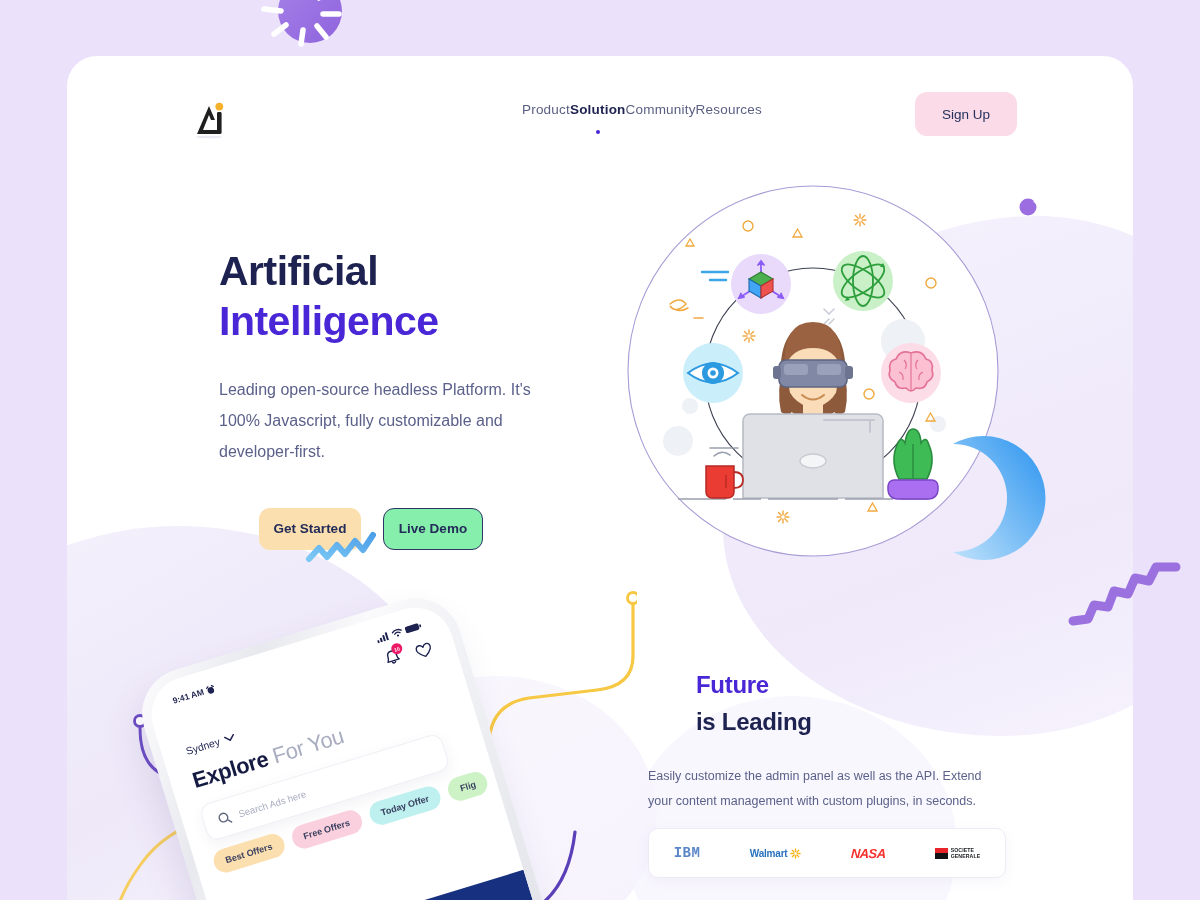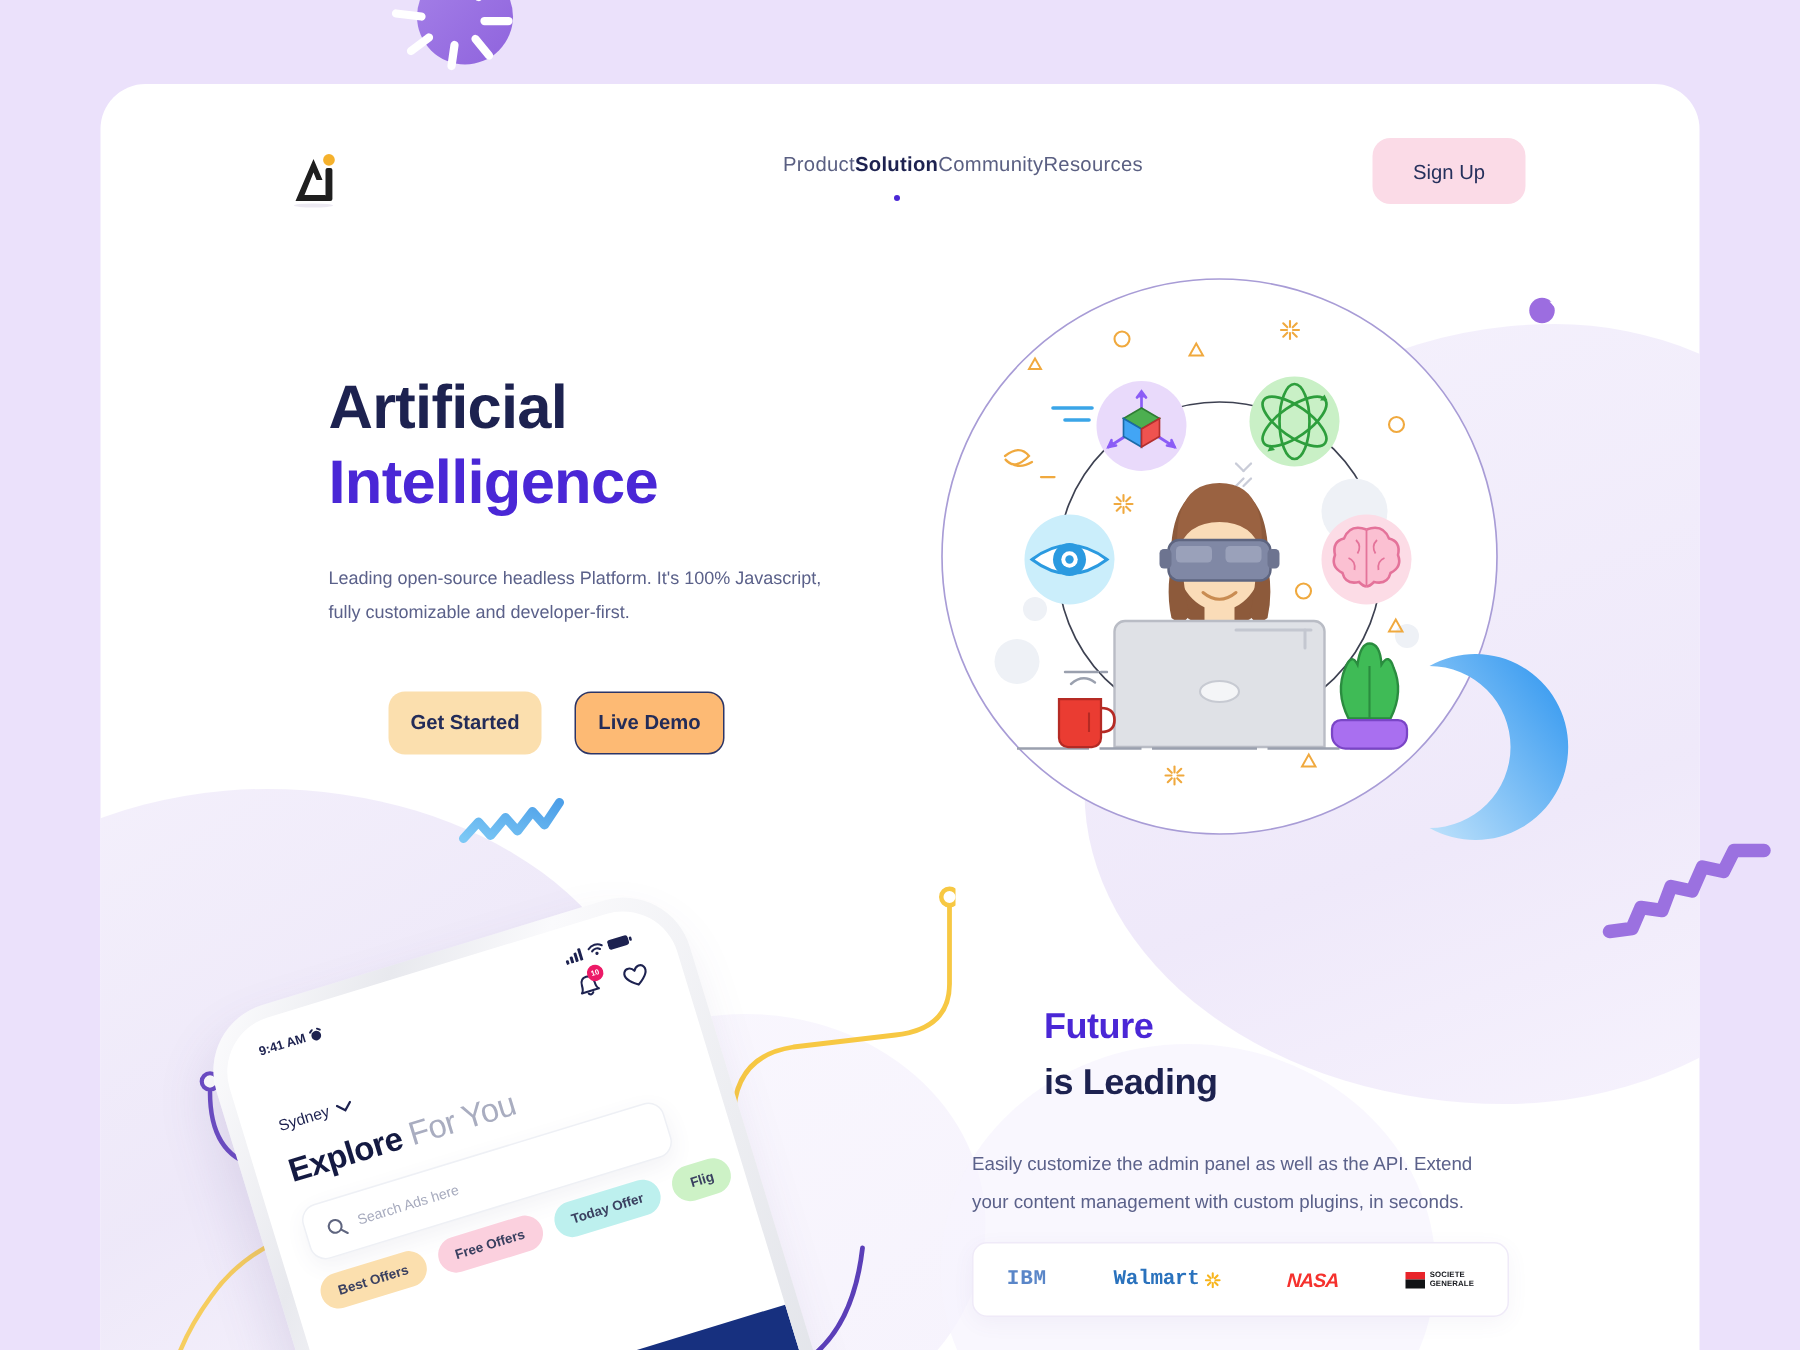--- a/index.html
+++ b/index.html
@@ -67,30 +67,30 @@
   }
 
   
   .hero { position:absolute; left:136px; top:190px; width:400px; z-index:20;margin-left:16px; }
   .h1 {
     font-size:41px; font-weight:bold; line-height:1.22;
     letter-spacing:-.5px; color:#1d2250;
   }
   .h1 .accent { color:#4a27d6; display:block; }
   .hero-sub {
-    margin-top:28px; font-size:12px; line-height:1.95; color:#5b618a; width:330px;
+    margin-top:28px; font-size:16px; line-height:1.95; color:#5b618a; width:330px;
   }
   .hero-btns { margin-top:40px; display:flex; gap:22px;padding-left:40px; }
   .btn {
     border-radius:11px; font-size:13.5px; font-weight:bold; cursor:pointer;
     font-family:"Liberation Sans", sans-serif;
     display:flex; align-items:center; justify-content:center;
   }
   .btn-primary { width:102px; height:42px; background:#fbdfae; color:#232c58; border:none; }
-  .btn-ghost { width:100px; height:42px; background:#fdba74; color:#232c58; border:1.4px solid #2c3566; }
+  .btn-ghost { width:100px; height:42px; background:#86efac; color:#232c58; border:1.4px solid #2c3566; }
 
   
   .illo { position:absolute; left:551px; top:120px; width:390px; height:400px; z-index:25; }
 
   
   .crescent { position:absolute; left:872px; top:380px; width:125px; height:125px; z-index:18; }
 
   
   .dec { position:absolute; z-index:30; pointer-events:none; }
   .burst { left:253px; top:-46px; width:98px; height:98px; z-index:60; }
@@ -168,21 +168,21 @@
   .logos {
     position:absolute; left:581px; top:772px; width:358px; height:50px;
     background:#fff; border:1px solid #efeaf8; border-radius:10px;
     box-shadow:0 4px 14px rgba(110,90,160,.06);
     display:flex; align-items:center; justify-content:space-around;
     z-index:22;
   }
   .brand { display:flex; align-items:center; gap:3px; }
   .brand-ibm { color:#5a86c8; font-family:Liberation Mono, monospace; font-weight:bold;
                font-size:14px; letter-spacing:.5px; }
-  .brand-walmart { color:#2a72bd; font-size:14px; font-weight:bold; letter-spacing:-.2px;font-family:Liberation Mono, monospace; }
+  .brand-walmart { color:#2a72bd; font-size:10px; font-weight:bold; letter-spacing:-.2px; }
   .brand-nasa { color:#f5312d; font-size:13px; font-weight:bold; letter-spacing:-.6px;
                 font-style:italic; transform:skewX(-3deg); }
   .brand-sg { display:flex; align-items:center; gap:3px; }
   .sg-mark { width:13px; height:11px; display:flex; flex-direction:column; }
   .sg-mark i { flex:1; display:block; }
   .sg-text { font-size:5.2px; font-weight:bold; color:#16181d; line-height:1.25; letter-spacing:.1px; }
 </style>
 </head>
 <body>
 

